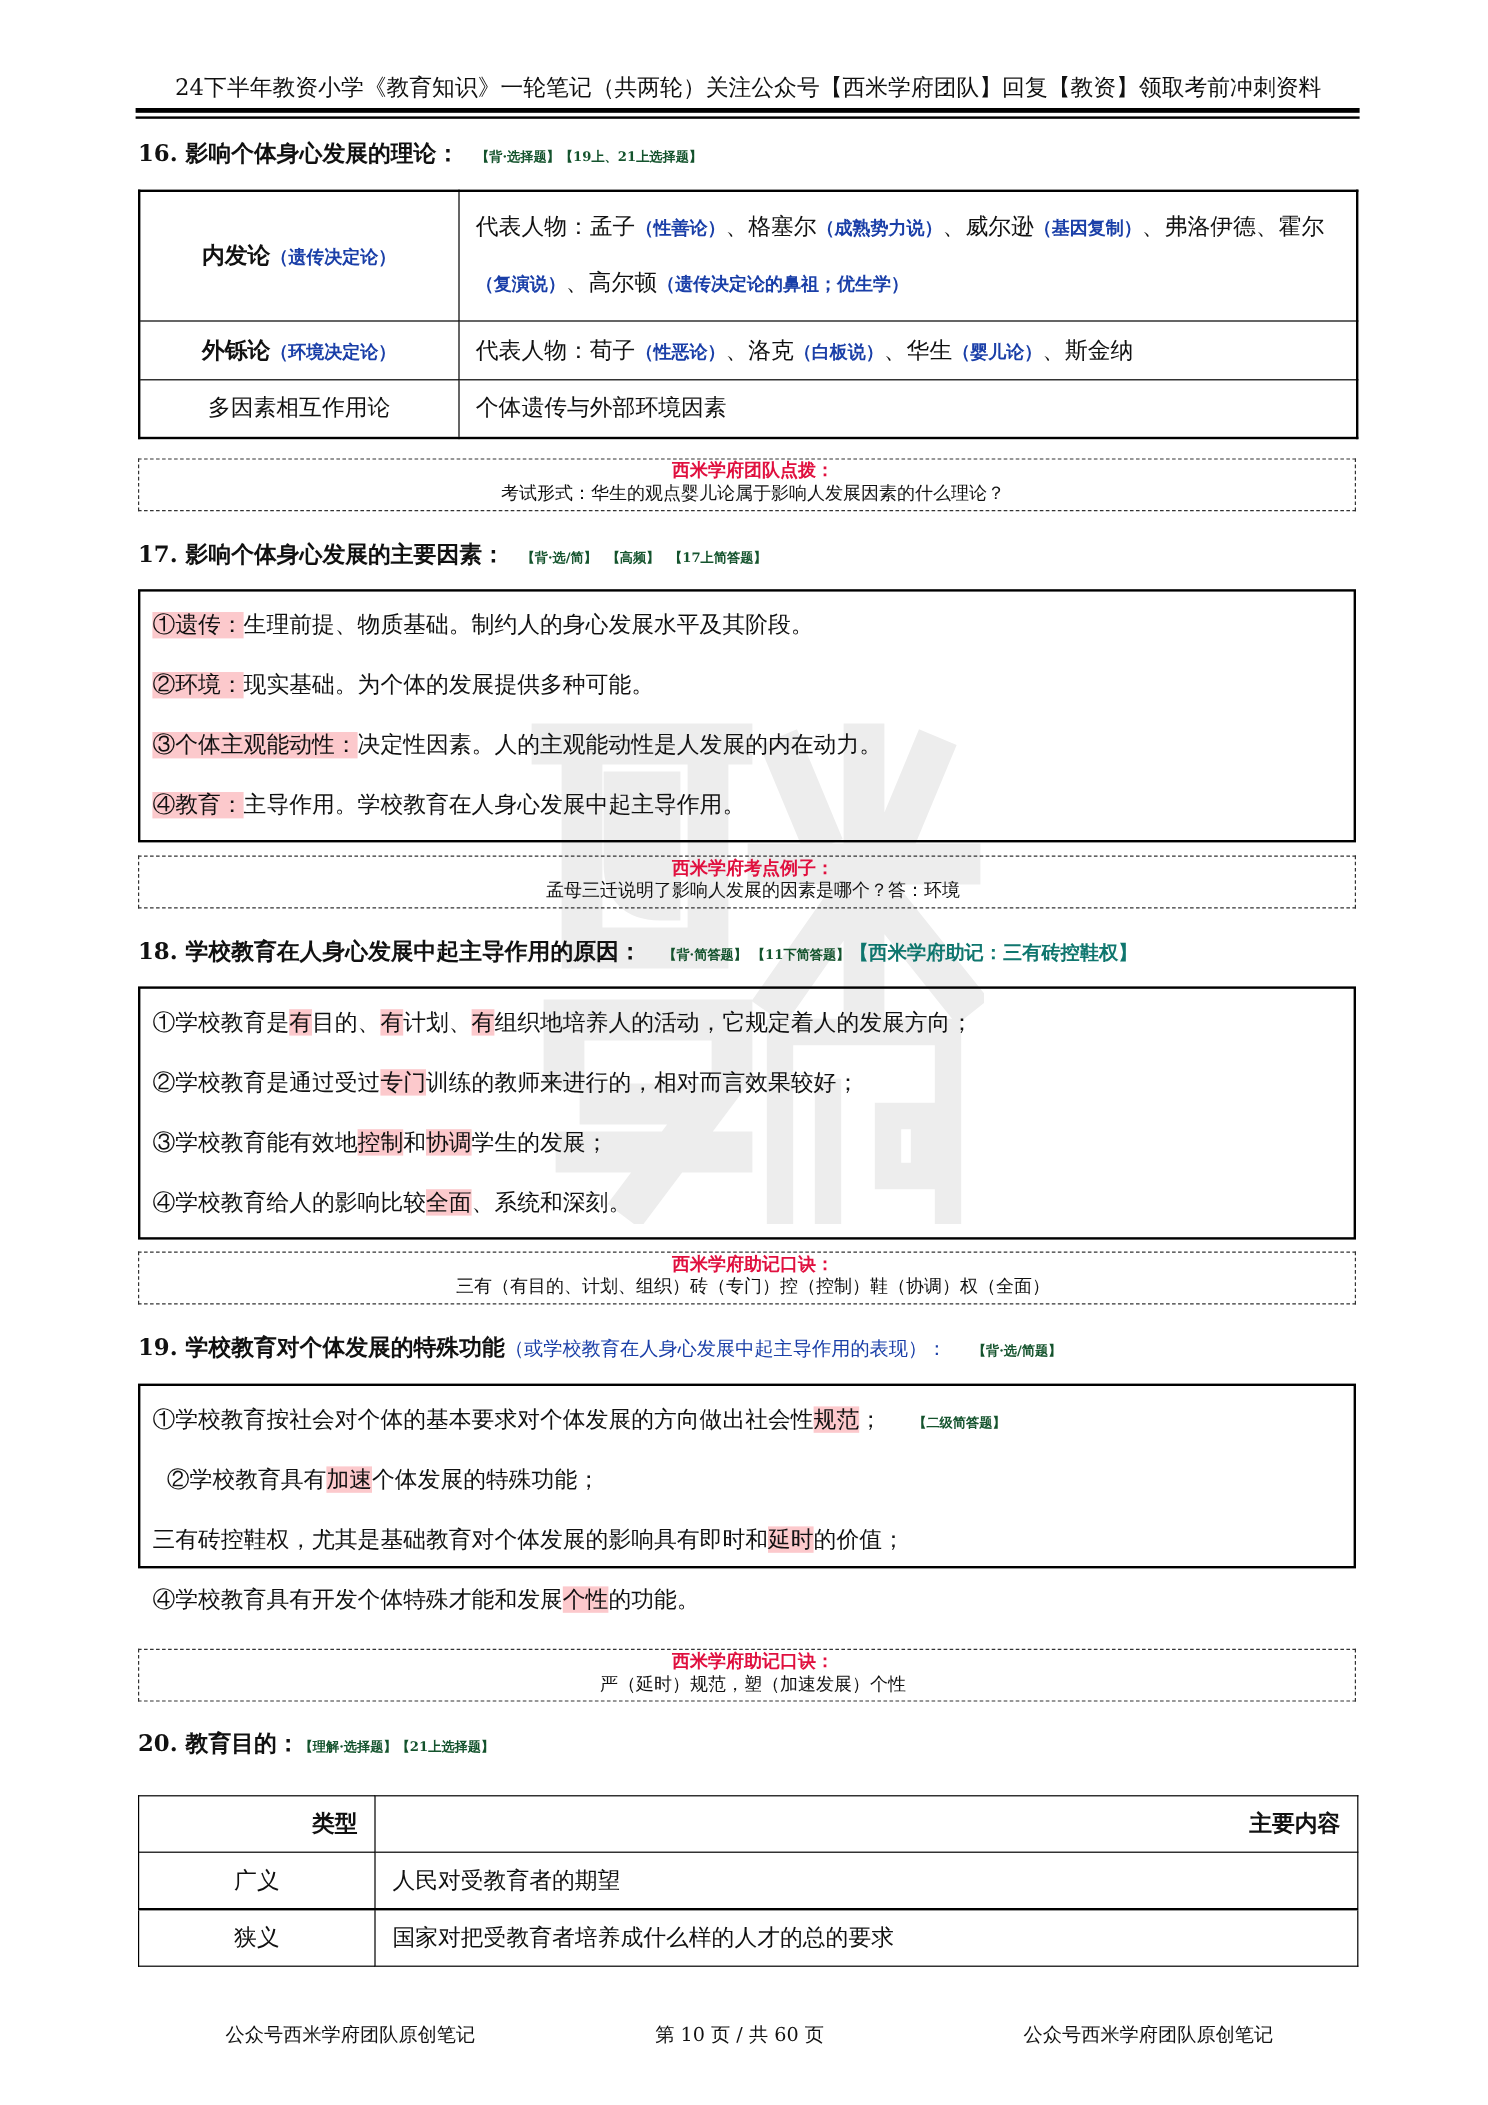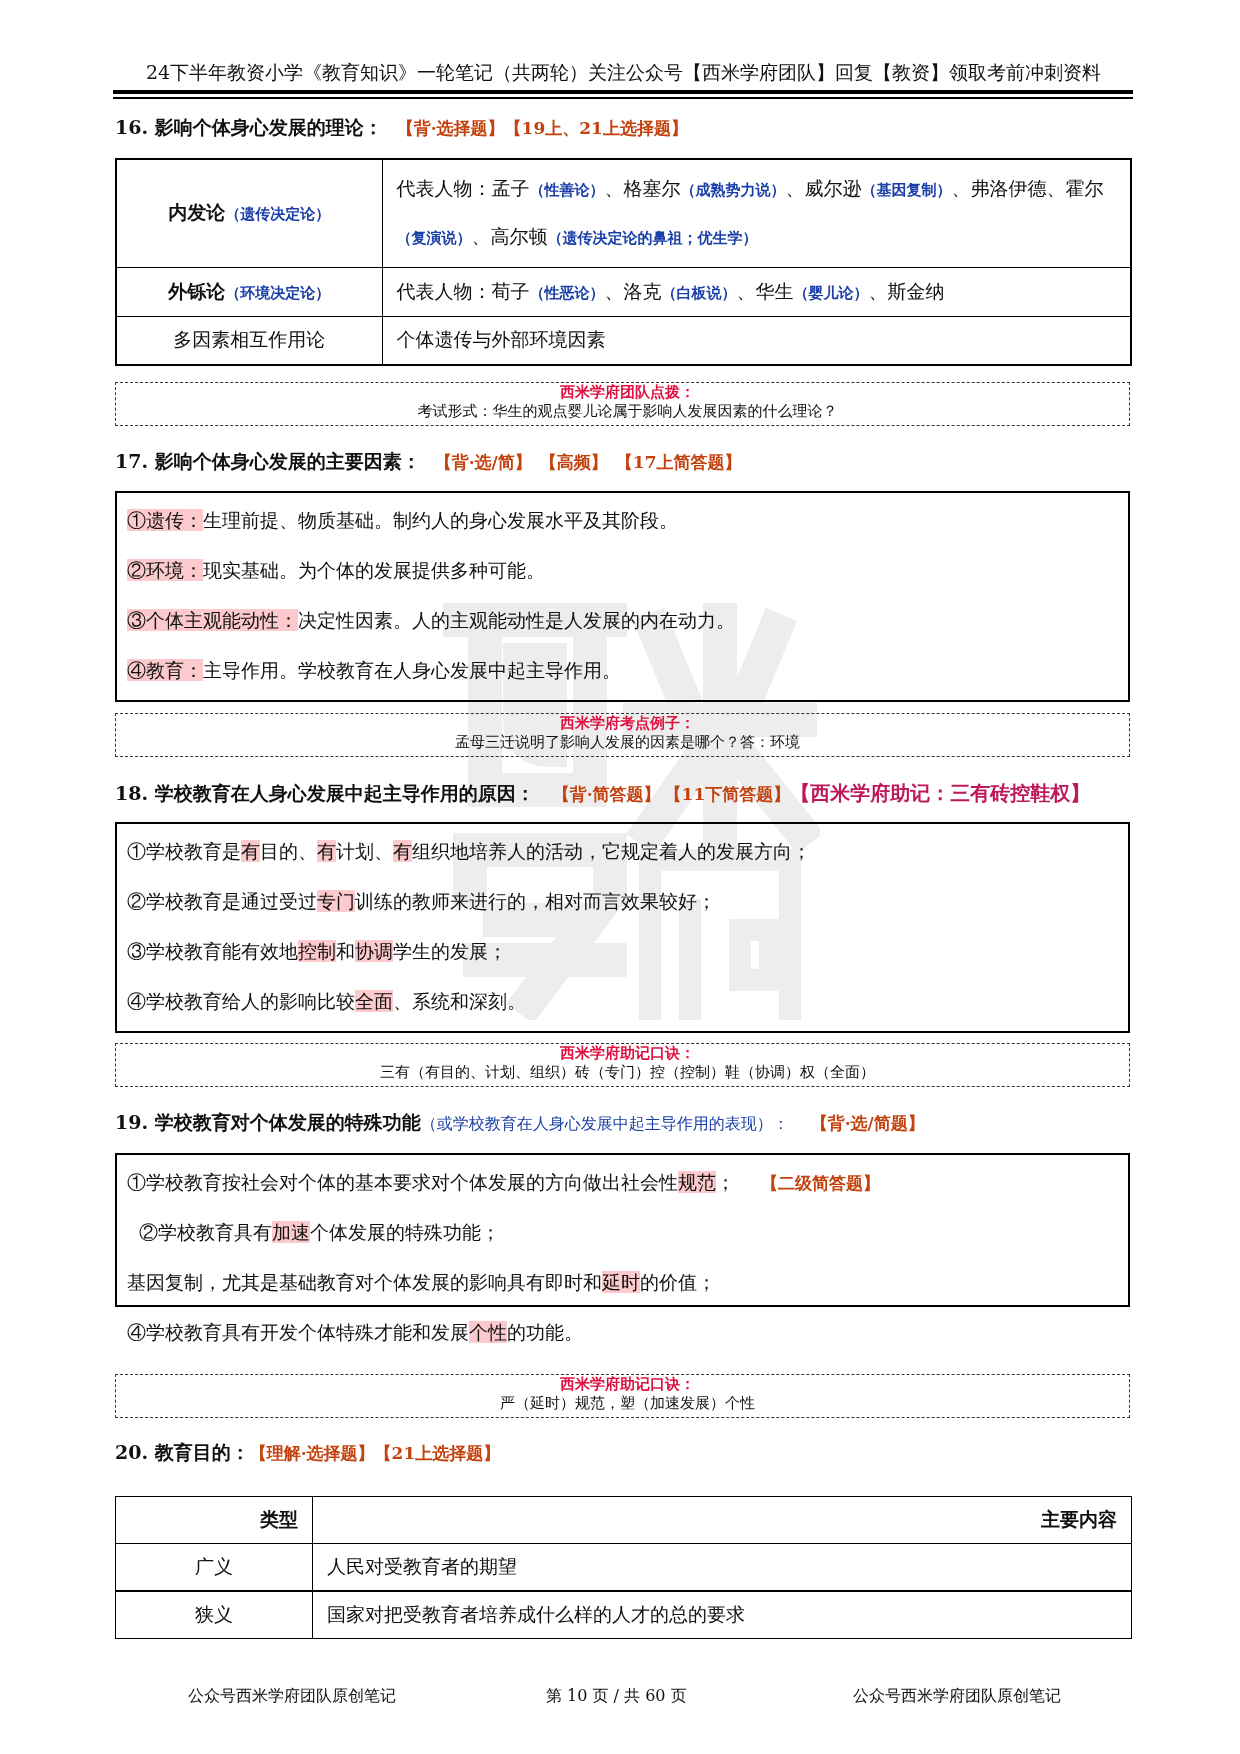--- a/index.html
+++ b/index.html
@@ -17,22 +17,22 @@
   
   .header { position: absolute; left: 115px; top: 56px; width: 1017px; height: 30px;
             display: flex; justify-content: center; align-items: flex-end;
             font-size: 19px; }
   .header-rule-thick { position: absolute; left: 113px; top: 90px; width: 1020px; height: 4px; background: #000; }
   .header-rule-thin { position: absolute; left: 113px; top: 97px; width: 1020px; height: 2px; background: #000; }
 
   
   .sec-title { position: absolute; left: 115px; font-size: 19px; font-weight: bold;
                white-space: nowrap; display: flex; align-items: baseline; }
-  .tag-red { color: #c2410c; font-weight: bold; font-size: 17px; }
-  .tag-blue { color: #be185d; font-weight: bold; font-size: 20px; }
+  .tag-red { color: #14532d; font-weight: bold; font-size: 11px; }
+  .tag-blue { color: #0f766e; font-weight: bold; font-size: 16px; }
   .blue-note { color: #1a3fa8; font-weight: normal; font-size: 16px; }
 
   
   .tbl { position: absolute; border-collapse: collapse; font-size: 19px; }
   .tbl td, .tbl th { border: 1px solid #000; padding: 0 14px; vertical-align: middle; }
   .tbl-outer { border: 2px solid #000; }
   .left-cell { text-align: center; font-weight: bold; }
   .left-cell.plain { font-weight: normal; }
   .paren-blue { color: #1a3fa8; font-size: 15px; font-weight: bold; }
 
@@ -165,21 +165,21 @@
       <span class="blue-note">（或学校教育在人身心发展中起主导作用的表现）：</span>
       <span style="width:22px"></span>
       <span class="tag-red">【背·选/简题】</span>
     </div>
 
     <div class="box" style="top:1153px; height:154px;">
       <div class="line" style="top:15px;">
         <span id="s19-0"><span>①学校教育按社会对个体的基本要求对个体发展的方向做出社会性</span><span class="hl">规范</span><span>；</span></span><span style="display:inline-block;width:26px"></span><span class="tag-red">【二级简答题】</span>
       </div>
       <div class="line" style="top:65px;margin-left:12px;" id="s19-1"><span>②学校教育具有</span><span class="hl">加速</span><span>个体发展的特殊功能；</span></div>
-      <div class="line" style="top:115px;" id="s19-2"><span>基因复制，尤其是基础教育对个体发展的影响具有即时和</span><span class="hl">延时</span><span>的价值；</span></div>
+      <div class="line" style="top:115px;" id="s19-2"><span>三有砖控鞋权，尤其是基础教育对个体发展的影响具有即时和</span><span class="hl">延时</span><span>的价值；</span></div>
       <div class="line" style="top:165px;" id="s19-3"><span>④学校教育具有开发个体特殊才能和发展</span><span class="hl">个性</span><span>的功能。</span></div>
     </div>
 
     <div class="tip" style="top:1374px; height:44px;">
       <span class="tip-label">西米学府助记口诀：</span>
       <span>严（延时）规范，塑（加速发展）个性</span>
     </div>
 
     <div class="sec-title" style="top:1440px;">
       <span>20. 教育目的：</span>

